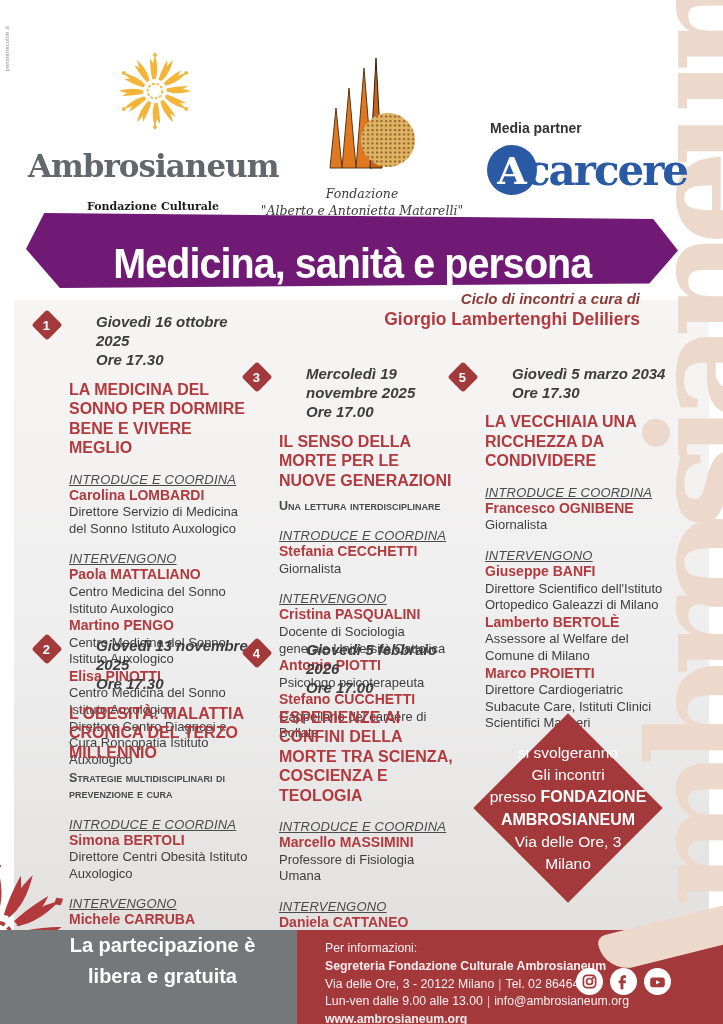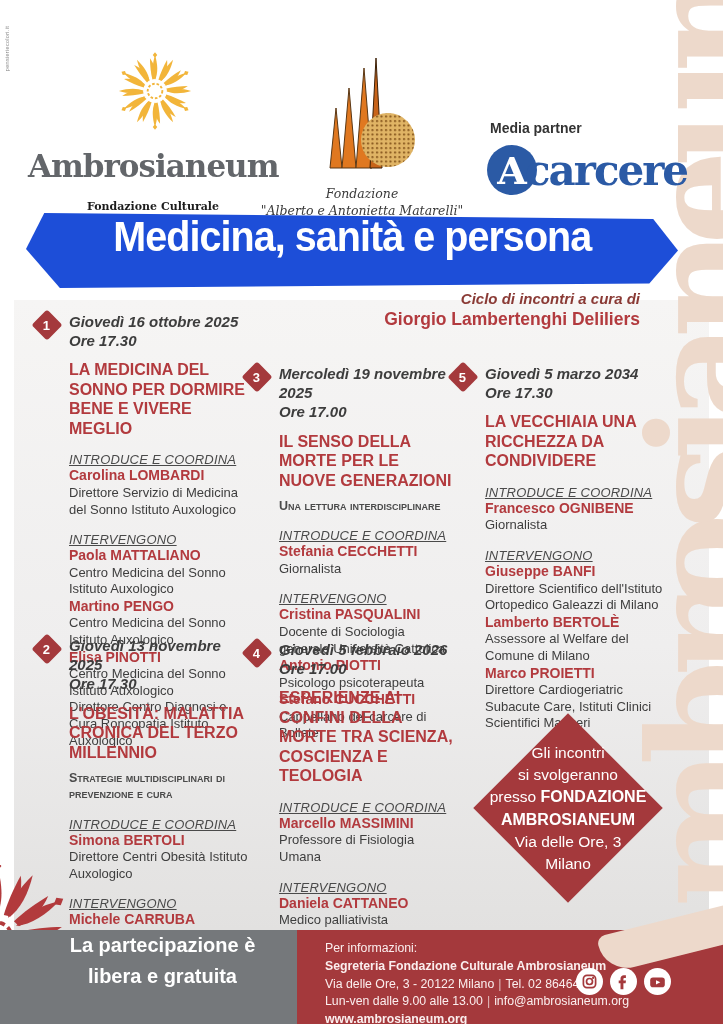--- a/index.html
+++ b/index.html
@@ -35,41 +35,41 @@
   .media-partner{position:absolute;left:490px;top:120px;width:170px;text-align:left;z-index:2;
     font-size:14px;font-weight:600;color:#333;}
   .avvenire{position:absolute;left:487px;top:145px;display:flex;align-items:center;z-index:2;}
   .av-circle{width:50px;height:50px;border-radius:50%;background:#2B5AA5;color:#fff;
     font-family:"DejaVu Serif",serif;font-weight:bold;font-size:38px;
     display:flex;align-items:center;justify-content:center;}
   .av-rest{font-family:"DejaVu Serif",serif;font-weight:bold;font-size:42px;color:#2B5AA5;
     margin-left:-12px;letter-spacing:-2px;}
 
   
-  .ribbon{position:absolute;left:26px;top:213px;width:652px;height:75px;background:#1d4ed8;z-index:2;
+  .ribbon{position:absolute;left:26px;top:213px;width:652px;height:75px;background:#701a75;z-index:2;
     clip-path:polygon(2.8% 0%,96.2% 8%,100% 50%,95.6% 94%,5.2% 100%,0% 48%);
-    display:flex;align-items:flex-start;justify-content:center;}
+    display:flex;align-items:flex-end;justify-content:center;}
   .ribbon-title{color:#fff;font-weight:bold;font-size:42px;letter-spacing:-1px;
     transform:scaleX(.94);white-space:nowrap;}
 
   .curator{position:absolute;left:340px;top:290px;width:300px;text-align:right;z-index:2;}
   .curator-l1{font-style:italic;font-weight:600;font-size:15px;color:#8A3A35;}
   .curator-l2{font-weight:bold;font-size:17.5px;color:#B23A3E;margin-top:2px;}
 
   
   .panel{position:absolute;left:14px;top:300px;width:695px;height:630px;z-index:0;
     background:linear-gradient(180deg,#f6f5f4 0%,#efeeee 55%,#e2e1e0 100%);}
 
   
   .event{position:absolute;z-index:2;}
   .marker{position:absolute;left:0;top:2px;width:22px;height:22px;background:#A4393C;border-radius:3px;
     transform:rotate(45deg);display:flex;align-items:center;justify-content:center;}
   .marker span{transform:rotate(-45deg);color:#fff;font-weight:bold;font-size:13px;}
   .ev-body{margin-left:33px;}
-  .ev-date{font-style:italic;font-weight:bold;font-size:15px;color:#3d3d3d;line-height:1.28;}
+  .ev-date{font-style:italic;font-weight:bold;font-size:15px;color:#3d3d3d;line-height:1.28;margin-left:27px;}
   .ev-title{font-weight:bold;font-size:16px;color:#B23A3E;line-height:1.22;margin-top:10px;}
   .ev-sub{font-variant:small-caps;font-weight:bold;font-size:12.5px;color:#4a4a4a;line-height:1.3;margin-top:8px;}
   .sec-label{font-style:italic;font-weight:500;font-size:13px;color:#4a4a4a;
     text-decoration:underline;margin-top:14px;letter-spacing:.2px;}
   .person{margin-top:0;}
   .p-name{font-weight:bold;font-size:14px;color:#B23A3E;line-height:1.25;}
   .p-role{font-size:13px;color:#3e3e3e;line-height:1.28;}
   #event-1{left:36px;top:312px;width:212px;}
   #event-2{left:36px;top:636px;width:212px;}
   #event-3{left:246px;top:364px;width:206px;}
@@ -375,22 +375,22 @@
           <div class="person">
           <div class="p-name">Marco PROIETTI</div>
           <div class="p-role">Direttore Cardiogeriatric Subacute Care, Istituti Clinici Scientifici Maugeri</div>
         </div>
         </div>
     </div>
   </div>
 
   <div class="venue-diamond"></div>
   <div class="venue-text">
+    <div>si svolgeranno</div>
     <div>Gli incontri</div>
-    <div>si svolgeranno</div>
     <div><span>presso </span><b>FONDAZIONE</b></div>
     <div><b>AMBROSIANEUM</b></div>
     <div>Via delle Ore, 3</div>
     <div>Milano</div>
   </div>
 
   <svg class="star-red">
       <use href="#sb"></use>
     </svg>
 

